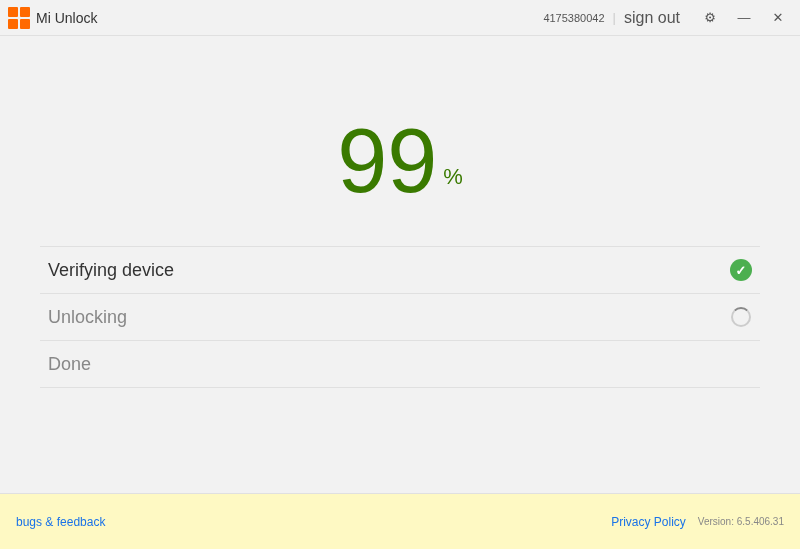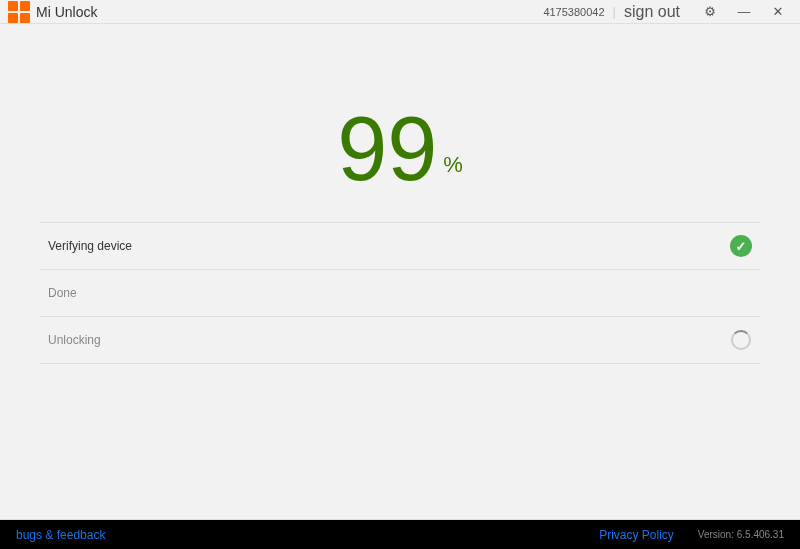--- a/index.html
+++ b/index.html
@@ -17,21 +17,21 @@
       position: relative;
     }
 
     
     .titlebar {
       display: flex;
       align-items: center;
       justify-content: space-between;
       background: #f2f2f2;
       padding: 0 8px;
-      height: 24px;
+      height: 36px;
       border-bottom: 1px solid #e0e0e0;
     }
 
     .titlebar-left {
       display: flex;
       align-items: center;
       gap: 6px;
     }
 
     .mi-logo {
@@ -98,21 +98,21 @@
       padding: 20px 40px 0;
       height: calc(549px - 40px - 44px);
     }
 
     
     .progress-area {
       display: flex;
       align-items: flex-end;
       justify-content: center;
       margin-top: 60px;
-      margin-bottom: 28px;
+      margin-bottom: 40px;
     }
 
     .progress-number {
       font-size: 90px;
       font-weight: 400;
       color: #3a7a00;
       line-height: 1;
     }
 
     .progress-percent {
@@ -134,21 +134,21 @@
       justify-content: space-between;
       padding: 12px 8px;
       border-bottom: 1px solid #e0e0e0;
     }
 
     .step-item:first-child {
       border-top: 1px solid #e0e0e0;
     }
 
     .step-label {
-      font-size: 12px;
+      font-size: 18px;
       color: #444;
     }
 
     .step-label.active {
       color: #333;
       font-weight: 500;
     }
 
     .step-label.inactive {
       color: #888;
@@ -193,40 +193,40 @@
     @keyframes spin {
       to { transform: rotate(360deg); }
     }
 
     
     .footer {
       position: absolute;
       bottom: 0;
       left: 0;
       right: 0;
-      height: 30px;
-      background: #000000;
+      height: 56px;
+      background: #fef9c3;
       border-top: 1px solid #e0e0e0;
       display: flex;
       align-items: center;
       justify-content: space-between;
       padding: 0 16px;
     }
 
     .bugs-link {
       font-size: 12px;
       color: #1a73e8;
       text-decoration: none;
       cursor: pointer;
     }
 
     .footer-right {
       display: flex;
       align-items: center;
-      gap: 24px;
+      gap: 12px;
     }
 
     .privacy-link {
       font-size: 12px;
       color: #1a73e8;
       text-decoration: none;
       cursor: pointer;
     }
 
     .version-text {
@@ -277,29 +277,29 @@
   <div class="steps-container">
 
     <div class="step-item">
       <span class="step-label active">Verifying device</span>
       <div class="step-icon">
         <div class="check-circle"></div>
       </div>
     </div>
 
     <div class="step-item">
-      <span class="step-label inactive">Done</span>
-      <div class="step-icon"></div>
-    </div>
-
-    <div class="step-item">
       <span class="step-label inactive">Unlocking</span>
       <div class="step-icon">
         <div class="spinner"></div>
       </div>
+    </div>
+
+    <div class="step-item">
+      <span class="step-label inactive">Done</span>
+      <div class="step-icon"></div>
     </div>
   </div>
 </div>
 
 <div class="footer">
   <a class="bugs-link">bugs &amp; feedback</a>
   <div class="footer-right">
     <a class="privacy-link">Privacy Policy</a>
     <span class="version-text">Version: 6.5.406.31</span>
   </div>

